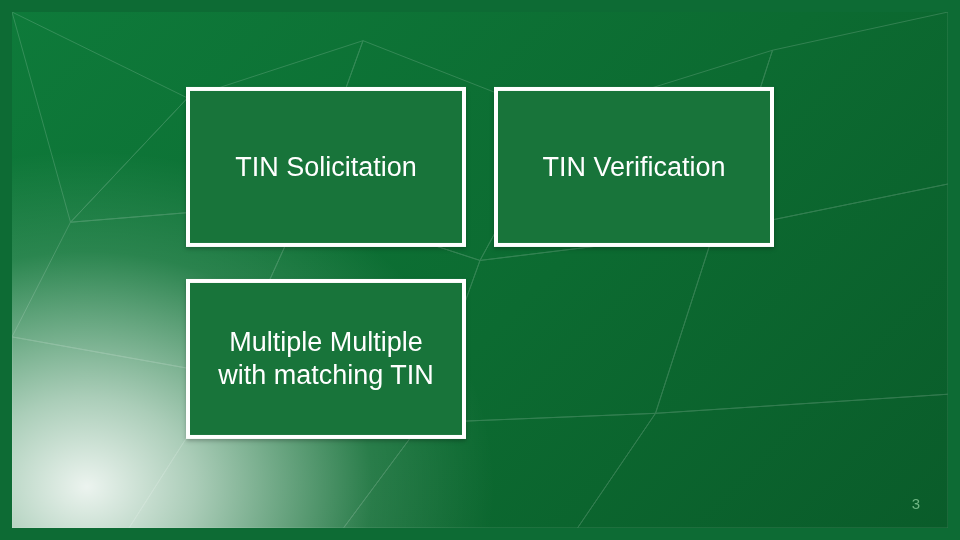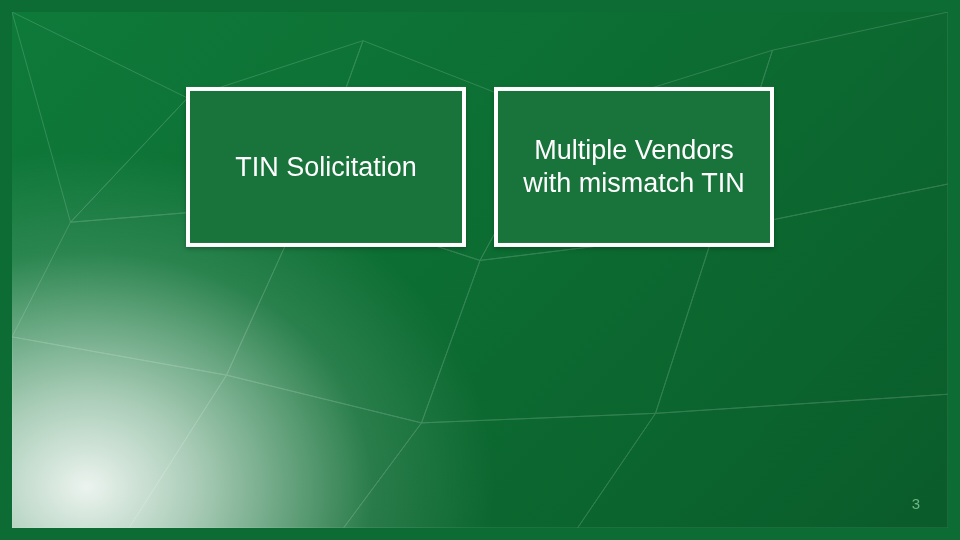--- a/index.html
+++ b/index.html
@@ -55,19 +55,22 @@
         <path d="M660,420 L960,400 L960,540 L580,540 Z"></path>
       </g>
     </svg>
   </div>
 
   <div class="grid">
     <div class="card">
       <span>TIN Solicitation</span>
     </div>
     <div class="card">
-      <span>Multiple Vendors with mismatch TIN</span>
+      <span>TIN Verification</span>
+    </div>
+    <div class="card">
+      <span>Multiple Multiple with matching TIN</span>
     </div>
   </div>
 
   <div class="page-num">3</div>
 
 </div>
 
 </body></html>

